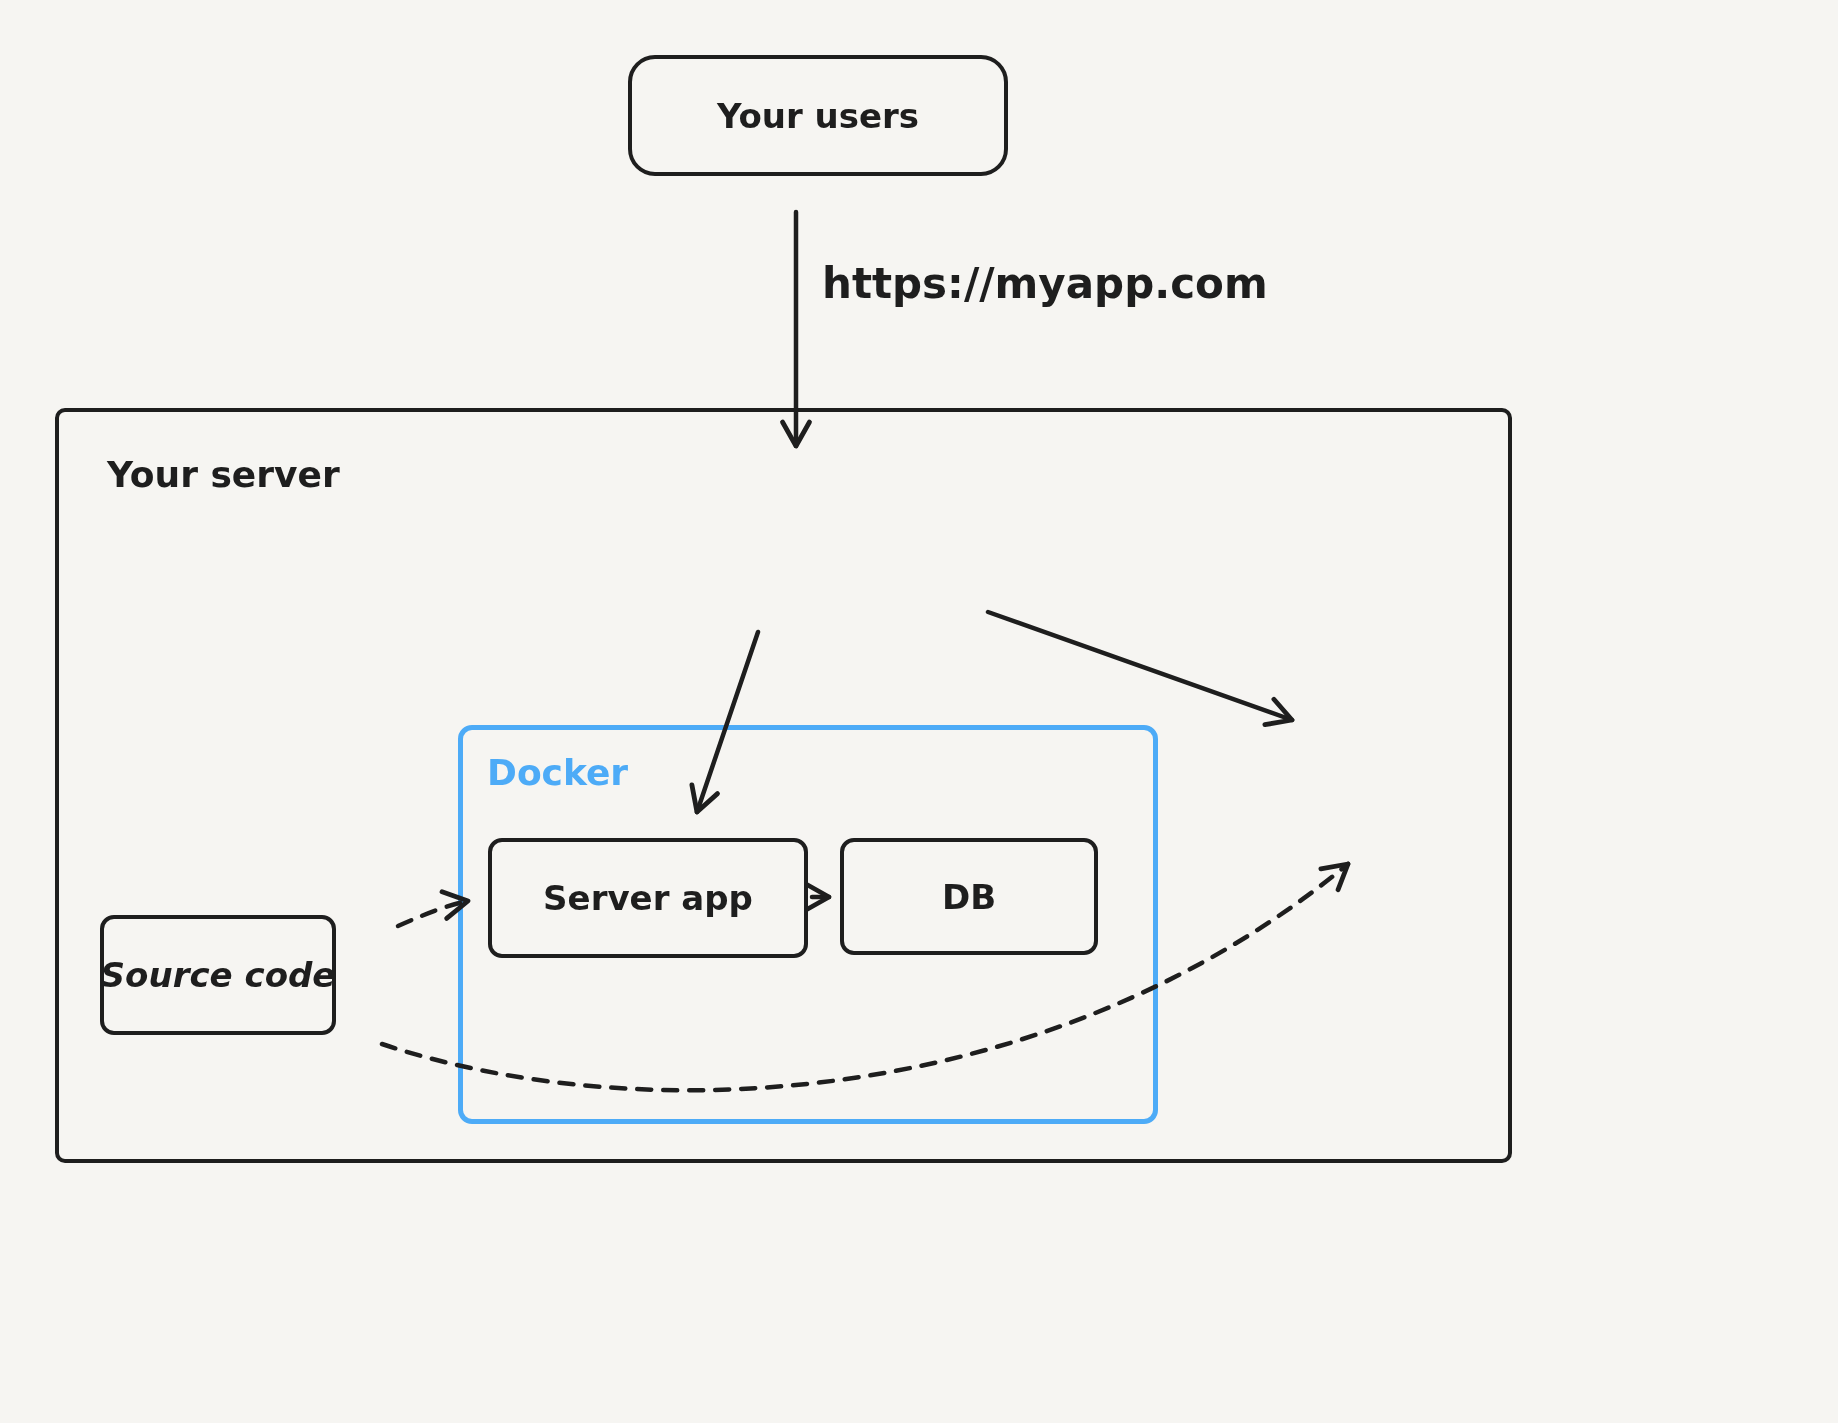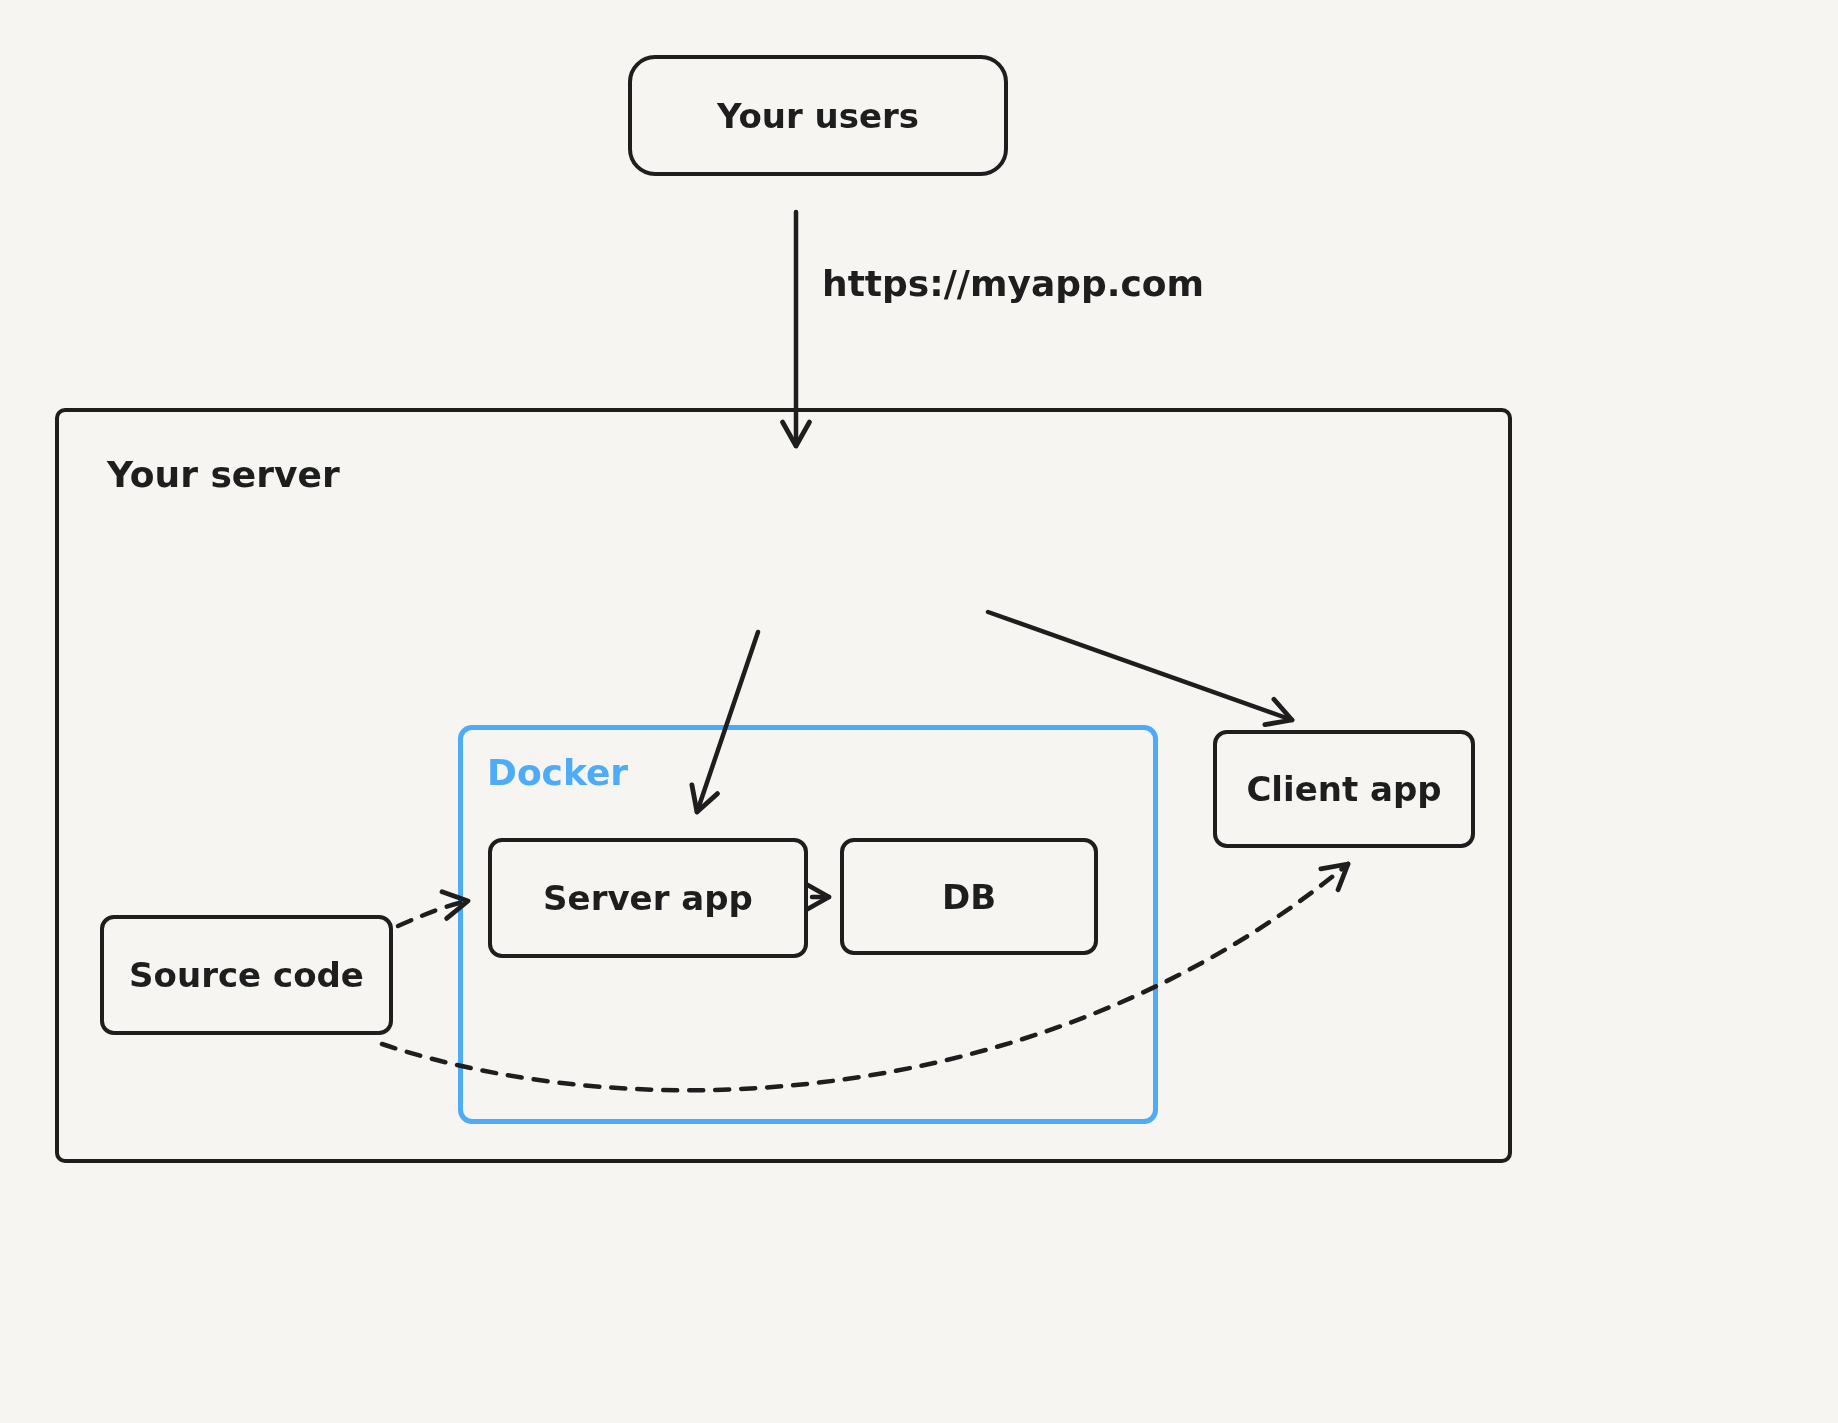--- a/index.html
+++ b/index.html
@@ -82,28 +82,28 @@
     font-size: 34px;
     font-weight: bold;
     white-space: nowrap;
   }
   .users      { left: 628px;  top: 55px;  width: 380px; height: 121px; border-radius: 27px; }
   .proxy      { left: 598px;  top: 468px; width: 385px; height: 160px;
                 border: 5px solid #e03131; border-radius: 18px; }
   .serverapp  { left: 488px;  top: 838px; width: 320px; height: 120px; }
   .db         { left: 840px;  top: 838px; width: 258px; height: 117px; }
   .clientapp  { left: 1213px; top: 730px; width: 262px; height: 118px; }
-  .sourcecode { left: 100px;  top: 915px; width: 293px; height: 120px; }
+  .sourcecode { left: 100px;  top: 915px; width: 236px; height: 120px; font-style: italic; }
 
   
   .url-labels {
     position: absolute;
     left: 822px; top: 250px;
     z-index: 3;
-    font-size: 36px;
+    font-size: 42px;
     font-weight: bold;
     line-height: 67px;
     white-space: nowrap;
   }
 </style>
 </head>
 <body>
 
 <div class="canvas">
 
@@ -139,21 +139,18 @@
 
 
   <div class="node db">
     <span>DB</span>
   </div>
 
   <div class="node serverapp">
     <span>Server app</span>
   </div>
 
-  <div class="node clientapp">
-    <span>Client app</span>
-  </div>
 
   <div class="node sourcecode">
     <span>Source code</span>
   </div>
 
 </div>
 
 </body></html>

